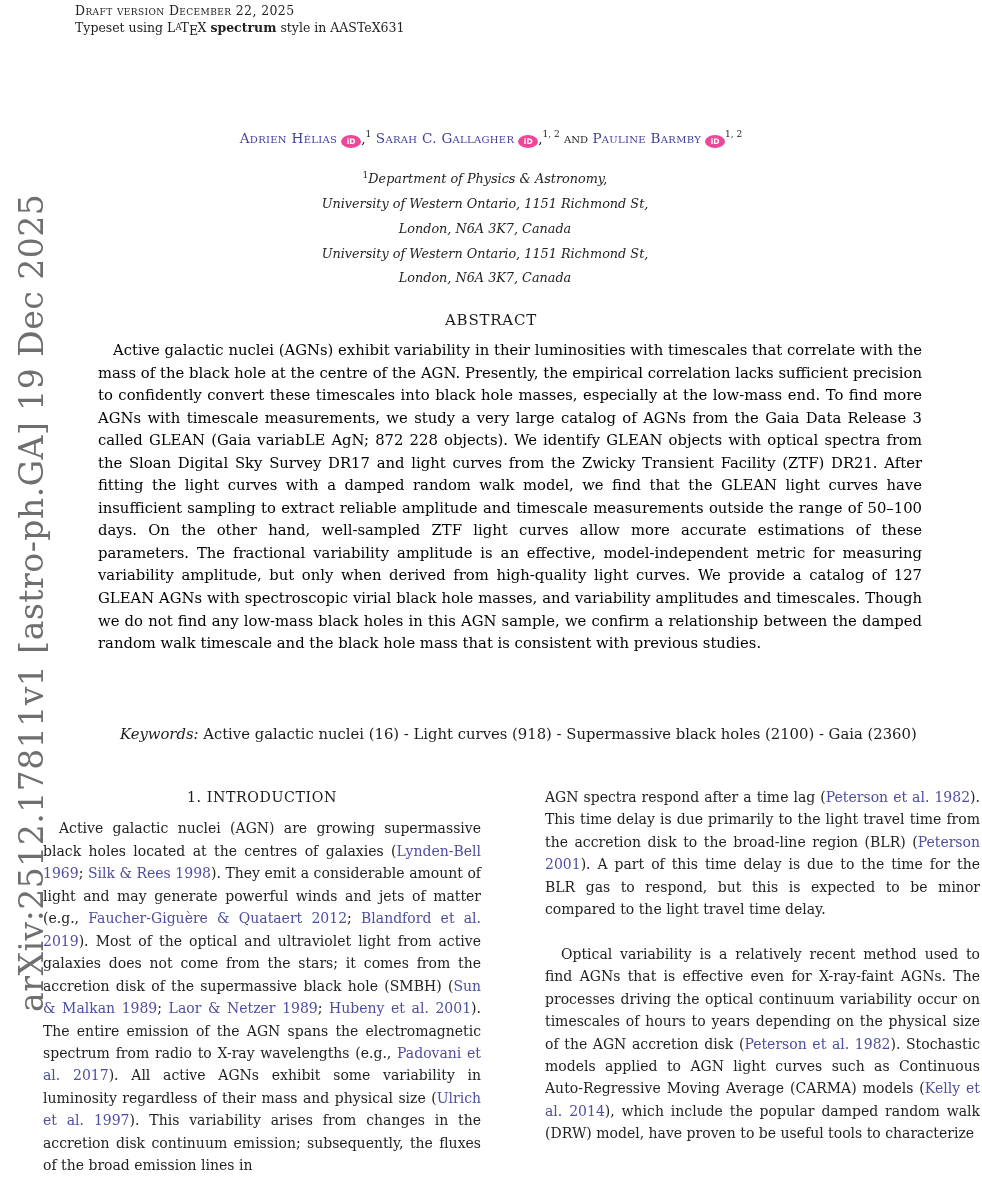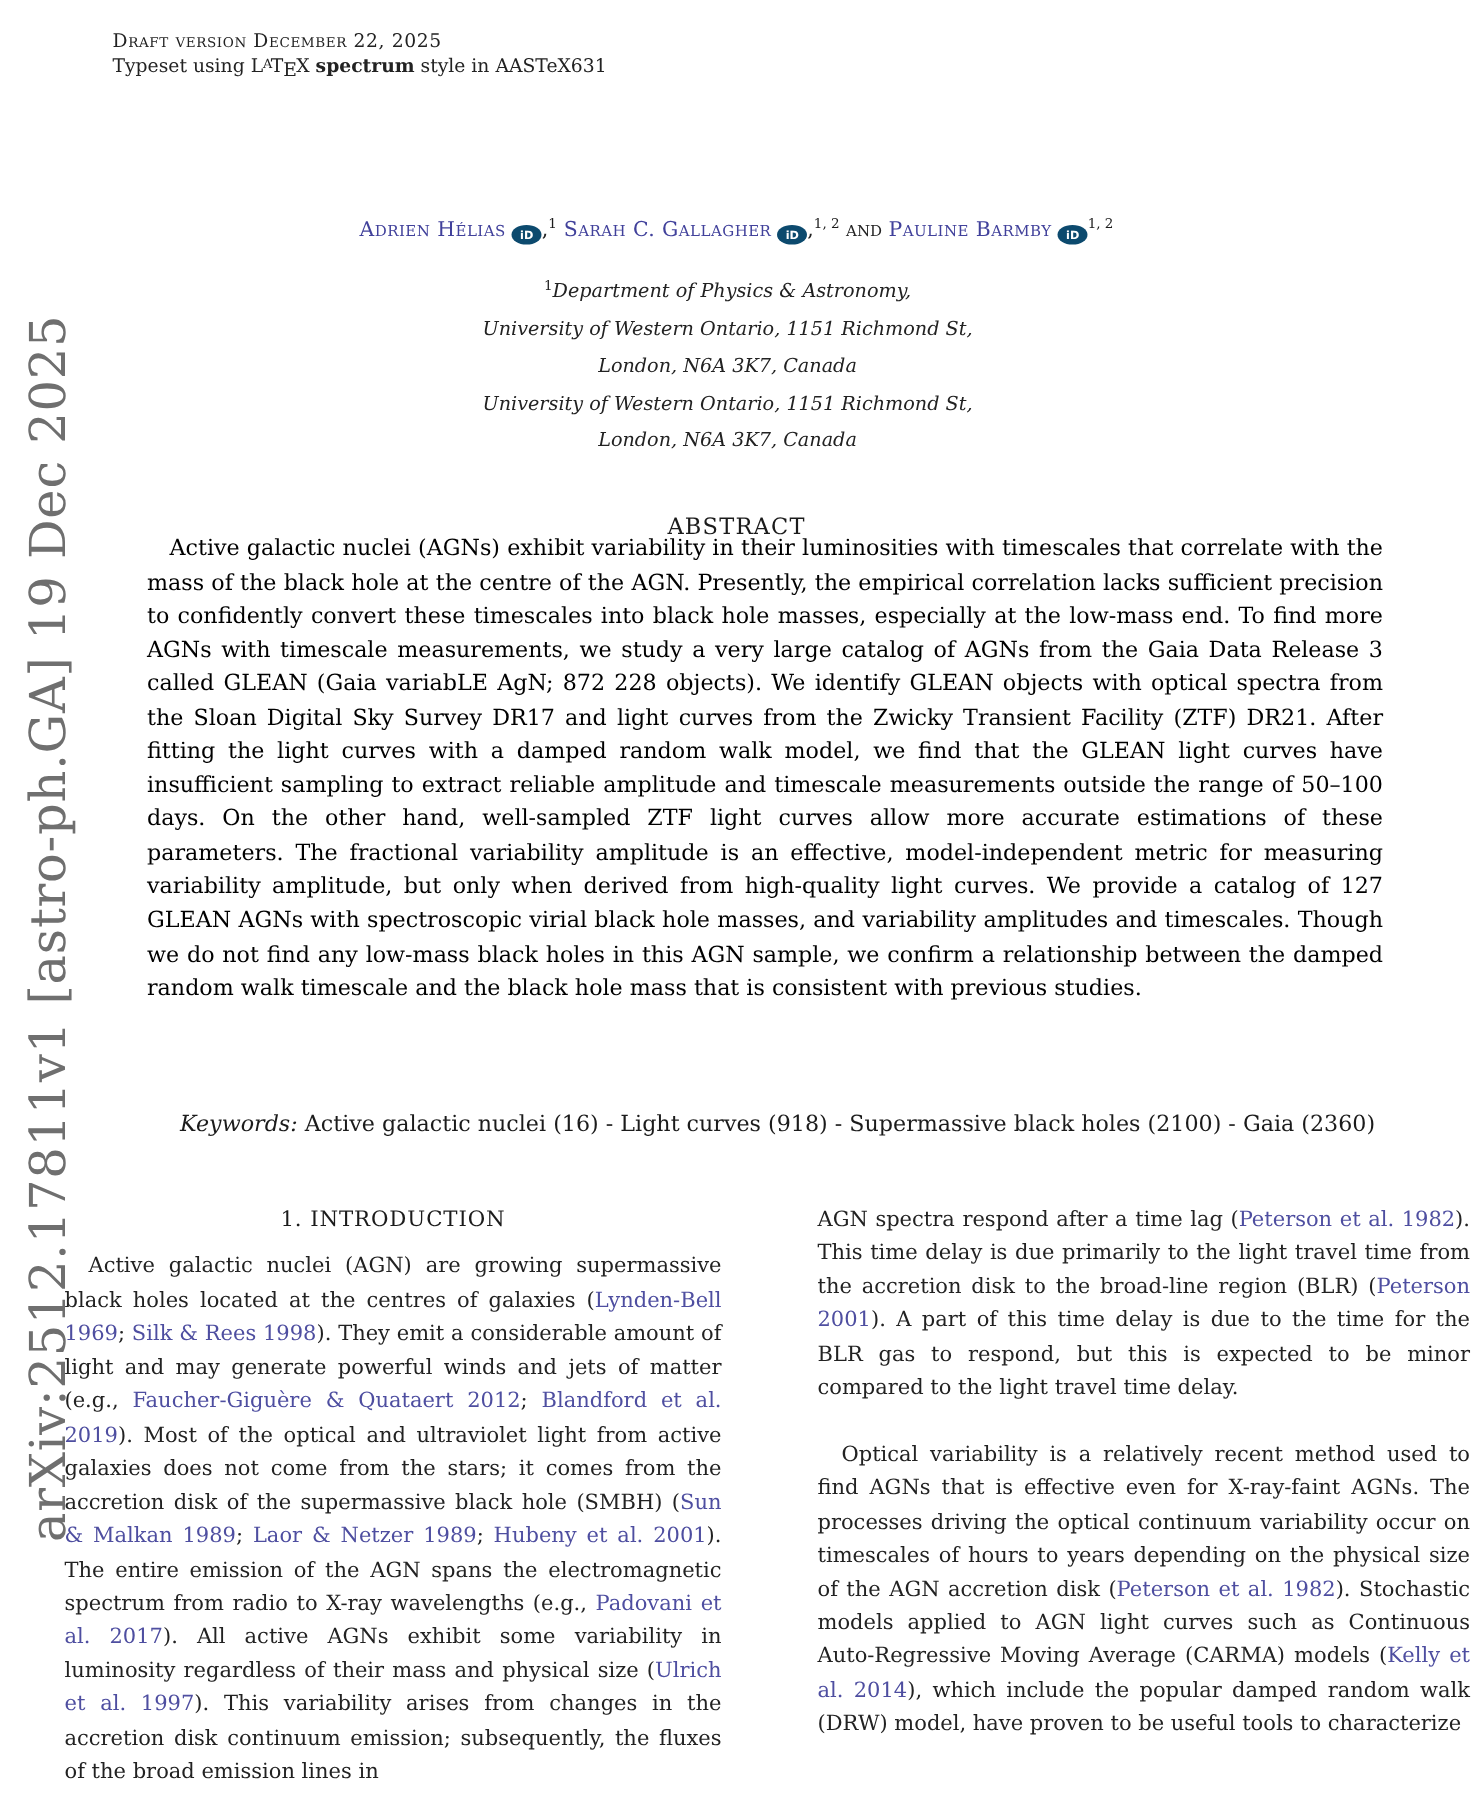--- a/index.html
+++ b/index.html
@@ -1,21 +1,21 @@
 <!DOCTYPE html>
 <html><head>
 <meta charset="utf-8">
 <style>
   html,body{margin:0;padding:0;}
   body{
     width:982px;height:1200px;overflow:hidden;position:relative;
     background:#ffffff;color:#1b1b1b;
     font-family:"DejaVu Serif","Liberation Serif",serif;
   }
-  .page{position:absolute;inset:0;margin-top:16px;}
+  .page{position:absolute;inset:0;}
 
   
   .draft{position:absolute;left:75px;top:2px;font-size:12.5px;line-height:17px;color:#222;}
   .draft-l1{font-variant:small-caps;letter-spacing:0.4px;}
   .seg-bold{font-weight:bold;}
   .seg-latex-a{font-size:0.68em;vertical-align:0.28em;letter-spacing:-1px;}
   .seg-latex-e{vertical-align:-0.22em;letter-spacing:-0.5px;}
 
   
   .watermark{position:absolute;left:12px;top:1012px;width:40px;height:4px;}
@@ -27,30 +27,30 @@
   
   .title{position:absolute;left:40px;right:10px;top:96px;text-align:center;
     font-weight:bold;font-size:16.4px;line-height:22px;color:#111;}
   .authors{position:absolute;left:40px;right:40px;top:129px;text-align:center;font-size:13.6px;}
   .seg-author{font-variant:small-caps;color:#41419b;letter-spacing:0.3px;}
   .seg-author-and{font-variant:small-caps;color:#222;}
   .seg-plain{color:#222;}
   sup,.seg-sup{font-size:9px;}
   .seg-orcid{
     display:inline-block;width:20px;height:13px;border-radius:50%;
-    background:#0c4a6e;color:#fff;font-size:7.5px;line-height:13px;text-align:center;
+    background:#ec4899;color:#fff;font-size:7.5px;line-height:13px;text-align:center;
     font-family:"DejaVu Sans","Liberation Sans",sans-serif;font-weight:bold;font-style:normal;
     vertical-align:-1px;margin-left:4px;
   }
   .affils{position:absolute;left:0;right:12px;top:165px;text-align:center;
     font-style:italic;font-size:12.8px;line-height:20.6px;color:#222;}
   .affils sup{font-style:normal;}
 
   
-  .abstract-head{position:absolute;left:0;right:0;top:326px;text-align:center;
+  .abstract-head{position:absolute;left:0;right:0;top:311px;text-align:center;
     font-size:15px;letter-spacing:0.8px;color:#1b1b1b;}
   .abstract-body{position:absolute;left:98px;top:339px;width:824px;
     font-size:14.8px;line-height:22.55px;text-align:justify;color:#000000;}
   .abstract-body{text-indent:15px;}
 
   
   .keywords{position:absolute;left:120px;top:723px;width:798px;
     font-size:14.8px;line-height:22.5px;text-align:left;
     padding-left:88px;text-indent:-88px;}
   .kw-label{font-style:italic;}

